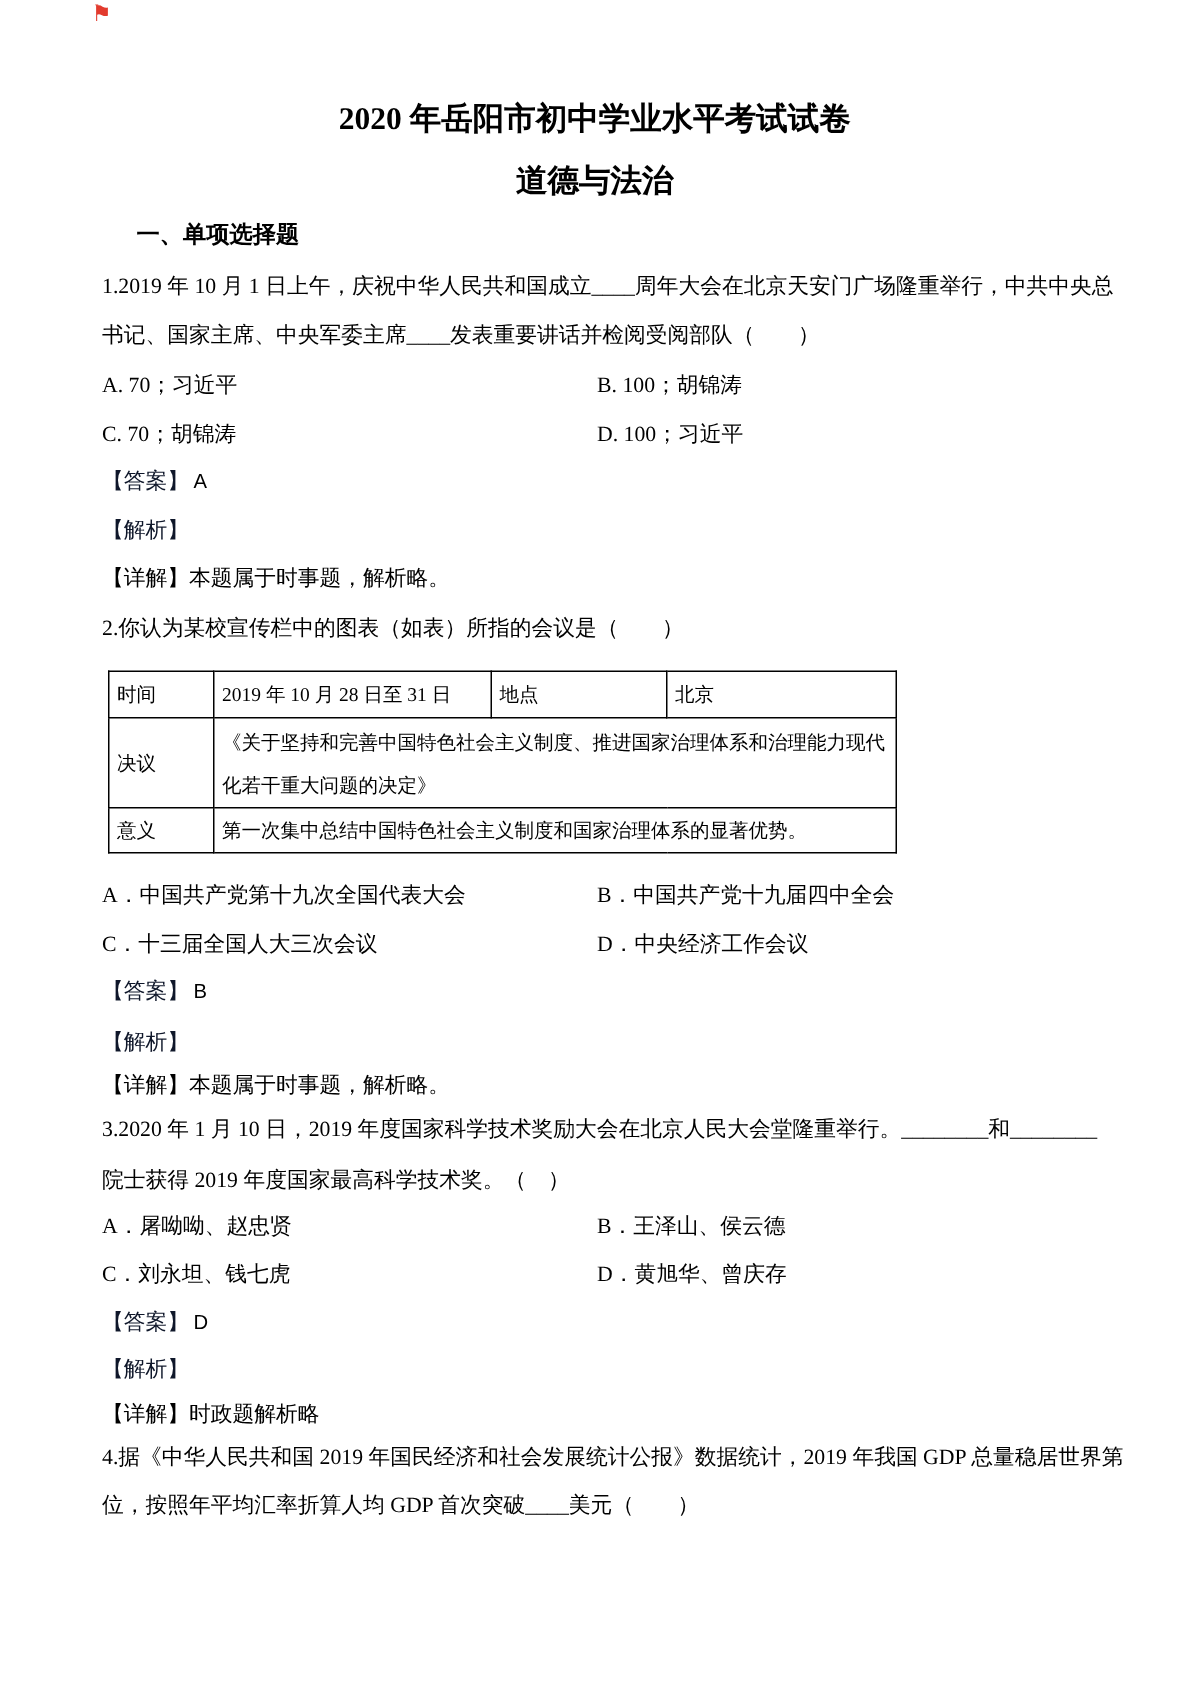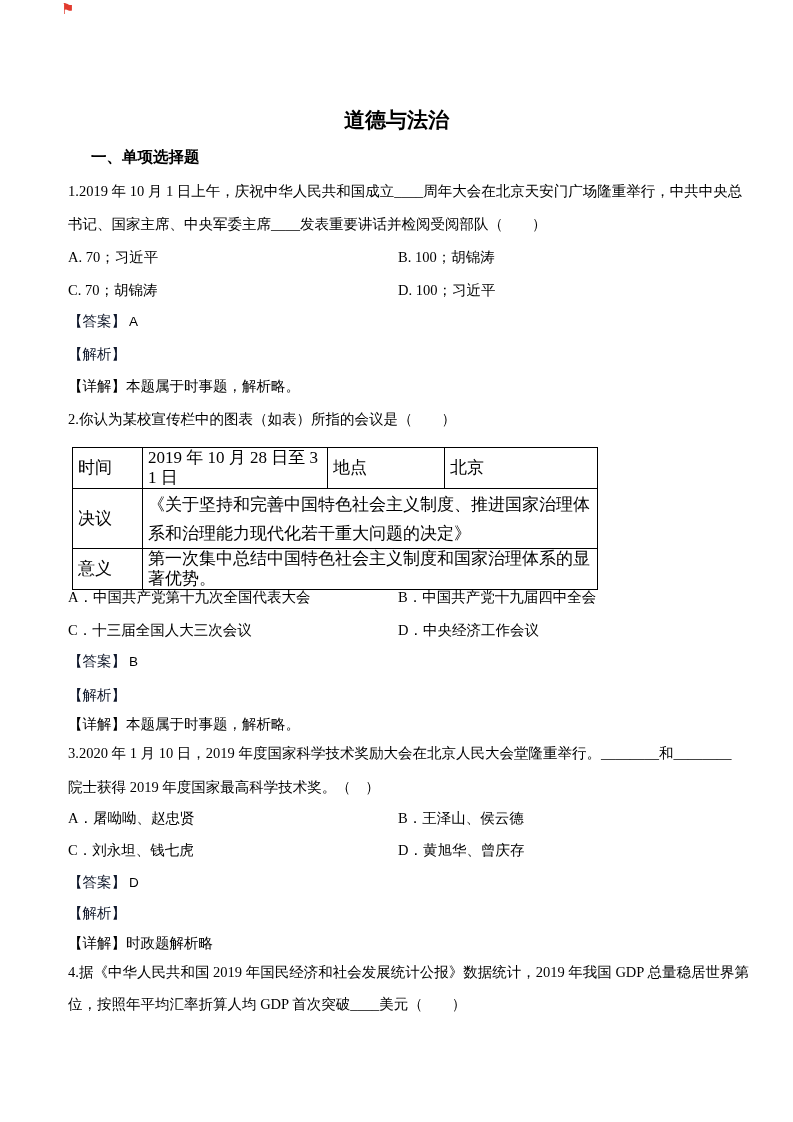--- a/index.html
+++ b/index.html
@@ -22,37 +22,38 @@
   .ansletter {
     font-family:"Liberation Sans","DejaVu Sans",sans-serif;
     font-size:13.5px; margin-left:3px;
   }
   .corner-icon {
     position:absolute; left:61px; top:1px; font-size:15px; line-height:16px;
     color:#e23b2e; font-family:"DejaVu Sans",sans-serif;
   }
   table.exam-table {
     position:absolute; left:72px; top:447px; border-collapse:collapse;
-    table-layout:fixed; font-size:17px; color:#000;
+    table-layout:fixed; font-size:13px; color:#000;
   }
   table.exam-table td {
     border:1px solid #000; padding:0 3px 0 5px; vertical-align:middle;
     white-space:normal; word-break:break-all;
   }
   tr.r1 td { height:30px; line-height:20px; }
   tr.r2 td { height:59px; line-height:29px; }
   tr.r3 td { height:29px; line-height:20px; }
 </style>
 </head>
 <body>
 
 <div class="page">
 
   <div class="corner-icon">⚑</div>
 
+  <div class="title" style="top:65px">2020 年岳阳市初中学业水平考试试卷</div>
   <div class="title" style="top:106px">道德与法治</div>
   <div class="section" style="top:146px">一、单项选择题</div>
 
   <div class="t" style="top:181px">1.2019 年 10 月 1 日上午，庆祝中华人民共和国成立____周年大会在北京天安门广场隆重举行，中共中央总</div>
   <div class="t" style="top:214px">书记、国家主席、中央军委主席____发表重要讲话并检阅受阅部队（　　）</div>
   <div class="t" style="top:247px">A. 70；习近平</div>
   <div class="t col2" style="top:247px">B. 100；胡锦涛</div>
   <div class="t" style="top:280px">C. 70；胡锦涛</div>
   <div class="t col2" style="top:280px">D. 100；习近平</div>
   <div class="t" style="top:311px"><span class="blue">【答案】</span><span class="ansletter">A</span></div>

